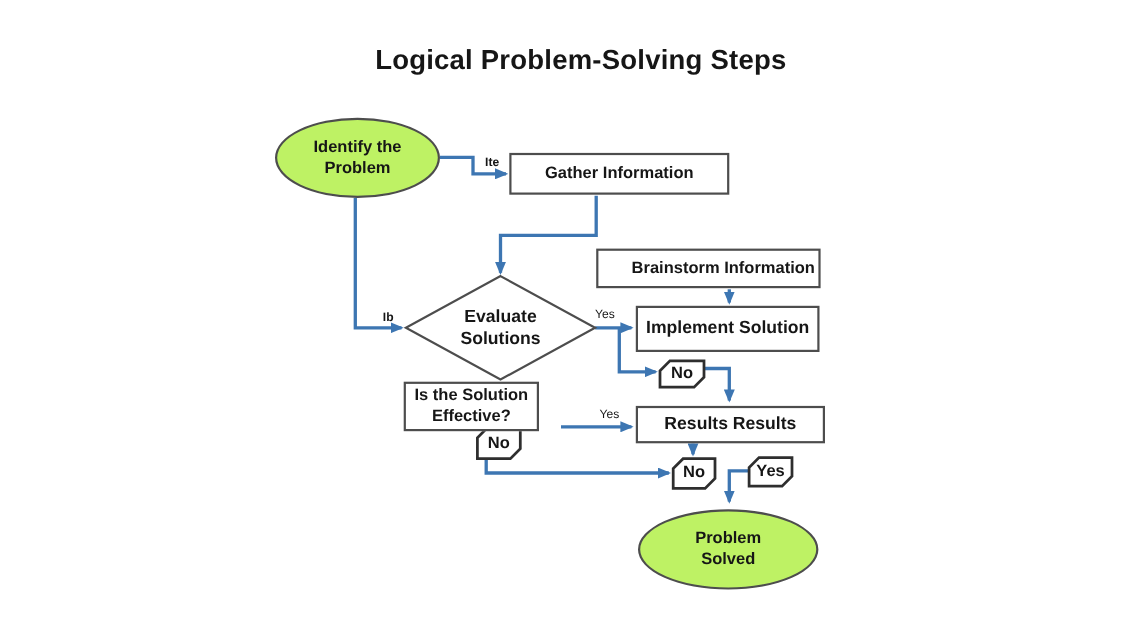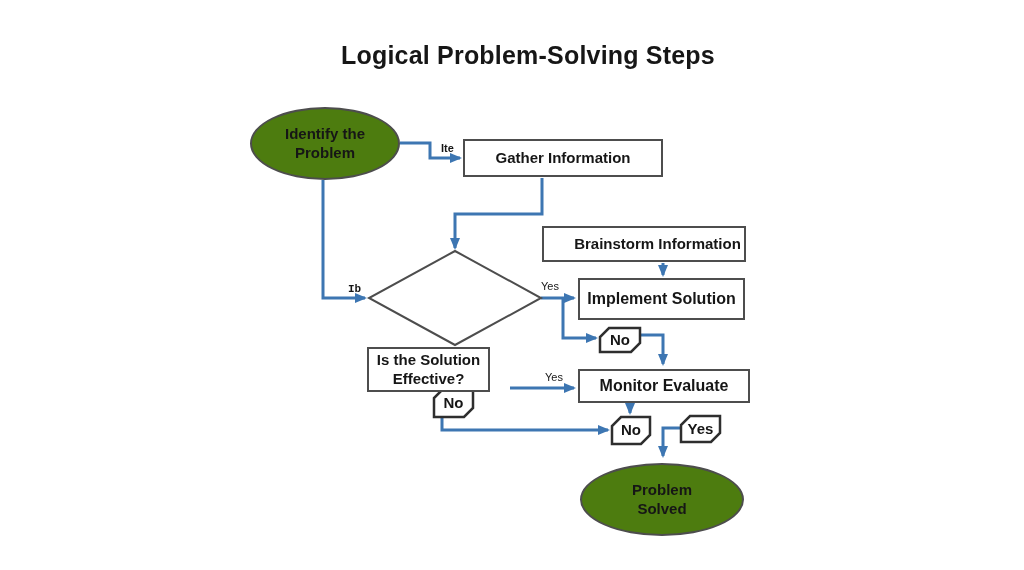--- a/index.html
+++ b/index.html
@@ -25,21 +25,21 @@
   .edge{stroke:var(--arrow);stroke-width:3;fill:none;}
   #ah path{fill:var(--arrow);}
   .diamond-shape{fill:#fff;stroke:var(--node-border);stroke-width:2;}
   .badge-shape{fill:#fff;stroke:var(--badge-border);stroke-width:2.5;stroke-linejoin:miter;}
   .node{
     position:absolute;display:flex;align-items:center;justify-content:center;
     text-align:center;color:var(--text);font-weight:bold;
     white-space:pre-line;line-height:1.25;box-sizing:border-box;
   }
   .rect{background:#fff;border:2px solid var(--node-border);}
-  .ellipse{background:#4d7c0f;border:2px solid var(--node-border);border-radius:50%;}
+  .ellipse{background:#bef264;border:2px solid var(--node-border);border-radius:50%;}
   .overlay{background:transparent;border:none;}
   .edge-label{
     position:absolute;font-size:11px;color:var(--text);
     background:transparent;line-height:1;
   }
   .bold-label{font-weight:bold;padding-left:12px;}
   
   #n-identify{left:250px;top:107px;width:150px;height:73px;font-size:15px;}
   #n-gather{left:463px;top:139px;width:200px;height:38px;font-size:15px;}
   #n-brainstorm{left:542px;top:226px;width:204px;height:36px;font-size:15px;padding-left:27px;}
@@ -48,21 +48,21 @@
   #n-effective{left:367px;top:347px;width:123px;height:45px;font-size:15px;}
   #n-monitor{left:578px;top:369px;width:172px;height:34px;font-size:16px;}
   #n-solved{left:580px;top:463px;width:164px;height:73px;font-size:15px;}
   
   #b-no-implement{left:600px;top:328px;width:40px;height:24px;font-size:15px;}
   #b-no-effective{left:434px;top:389px;width:39px;height:28px;font-size:15px;}
   #b-no-monitor{left:612px;top:417px;width:38px;height:27px;font-size:15px;}
   #b-yes-monitor{left:681px;top:416px;width:39px;height:26px;font-size:15px;}
   
   #el-ite{left:429px;top:143px;}
-  #el-ib{left:336px;top:284px;font-family:Liberation Mono, monospace;}
+  #el-ib{left:336px;top:284px;}
   #el-yes-evaluate{left:541px;top:281px;}
   #el-yes-effective{left:545px;top:372px;}
 </style>
 </head>
 <body>
 
 <div class="canvas">
 
   <div class="title">Logical Problem-Solving Steps</div>
 
@@ -93,27 +93,29 @@
     <polygon class="badge-shape" points="690,416 720,416 720,433 711,442 681,442 681,425"></polygon>
   </svg>
 
   <div class="node ellipse" id="n-identify">Identify the
 Problem</div>
 
   <div class="node rect" id="n-gather">Gather Information</div>
 
   <div class="node rect" id="n-brainstorm">Brainstorm Information</div>
 
+  <div class="node overlay" id="n-evaluate">Evaluate
+Solutions</div>
 
   <div class="node rect" id="n-implement">Implement Solution</div>
 
   <div class="node rect" id="n-effective">Is the Solution
 Effective?</div>
 
-  <div class="node rect" id="n-monitor">Monitor Evaluate</div>
+  <div class="node rect" id="n-monitor">Results Results</div>
 
   <div class="node ellipse" id="n-solved">Problem
 Solved</div>
 
   <div class="node overlay" id="b-no-implement">No</div>
   <div class="node overlay" id="b-no-effective">No</div>
   <div class="node overlay" id="b-no-monitor">No</div>
   <div class="node overlay" id="b-yes-monitor">Yes</div>
 
   <div class="edge-label bold-label" id="el-ite">Ite</div>

